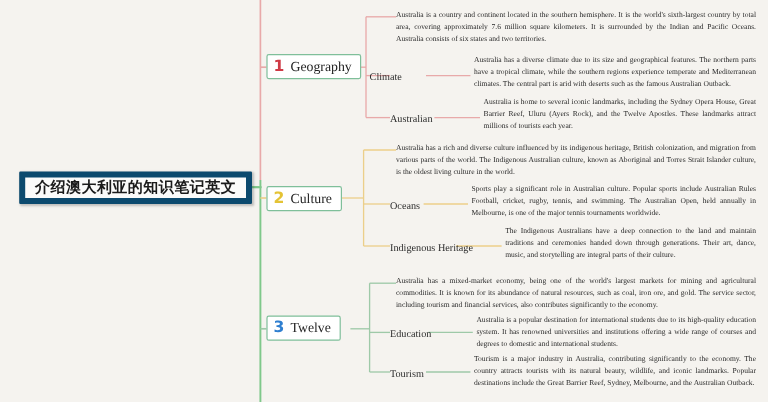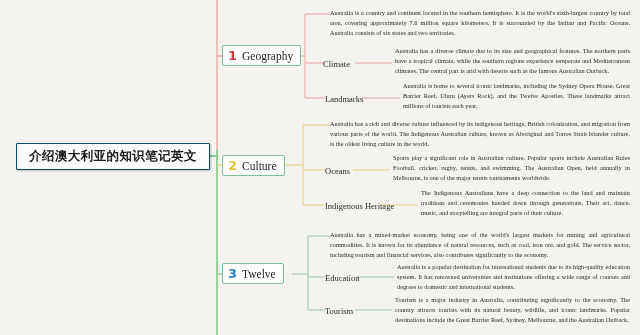--- a/index.html
+++ b/index.html
@@ -21,21 +21,21 @@
     position: absolute;
     left: 16px;
     top: 143px;
     width: 194px;
     height: 27px;
     box-sizing: border-box;
     display: flex;
     align-items: center;
     justify-content: center;
     background: #fbfbfa;
-    border: 1px solid #0c4a6e;
+    border: 5px solid #0c4a6e;
     box-shadow: 1px 1px 2px rgba(0,0,0,0.22);
     border-radius: 1px;
   }
   .root-node .root-label {
     font-family: "DejaVu Sans", "Liberation Sans", sans-serif;
     font-size: 12.5px;
     font-weight: 700;
     color: #1b1b1b;
     letter-spacing: 0.4px;
     white-space: nowrap;
@@ -141,24 +141,24 @@
   <div class="root-node">
     <span class="root-label">介绍澳大利亚的知识笔记英文</span>
   </div>
 
   <div class="branch-node" id="branch-geography">
     <span class="branch-num" style="color:#cf3a45">1</span>
     <span class="branch-label">Geography</span>
   </div>
   <div class="para" style="left:330px; top:8px; width:300px; height:30px;">Australia is a country and continent located in the southern hemisphere. It is the world's sixth-largest country by total area, covering approximately 7.6 million square kilometers. It is surrounded by the Indian and Pacific Oceans. Australia consists of six states and two territories.</div>
 
-  <div class="sub-label" style="left:323px; top:59px;">Climate</div>
+  <div class="sub-label" style="left:308px; top:59px;">Climate</div>
   <div class="para" style="left:395px; top:46px; width:235px; height:30px;">Australia has a diverse climate due to its size and geographical features. The northern parts have a tropical climate, while the southern regions experience temperate and Mediterranean climates. The central part is arid with deserts such as the famous Australian Outback.</div>
 
-  <div class="sub-label" style="left:325px; top:94px;">Landmarks</div>
+  <div class="sub-label" style="left:325px; top:94px;">Australian</div>
   <div class="para" style="left:403px; top:81px; width:227px; height:30px;">Australia is home to several iconic landmarks, including the Sydney Opera House, Great Barrier Reef, Uluru (Ayers Rock), and the Twelve Apostles. These landmarks attract millions of tourists each year.</div>
 
   <div class="branch-node" id="branch-culture">
     <span class="branch-num" style="color:#e4c335">2</span>
     <span class="branch-label">Culture</span>
   </div>
   <div class="para" style="left:330px; top:119px; width:300px; height:30px;">Australia has a rich and diverse culture influenced by its indigenous heritage, British colonization, and migration from various parts of the world. The Indigenous Australian culture, known as Aboriginal and Torres Strait Islander culture, is the oldest living culture in the world.</div>
 
   <div class="sub-label" style="left:325px; top:166px;">Oceans</div>
   <div class="para" style="left:393px; top:153px; width:237px; height:30px;">Sports play a significant role in Australian culture. Popular sports include Australian Rules Football, cricket, rugby, tennis, and swimming. The Australian Open, held annually in Melbourne, is one of the major tennis tournaments worldwide.</div>

